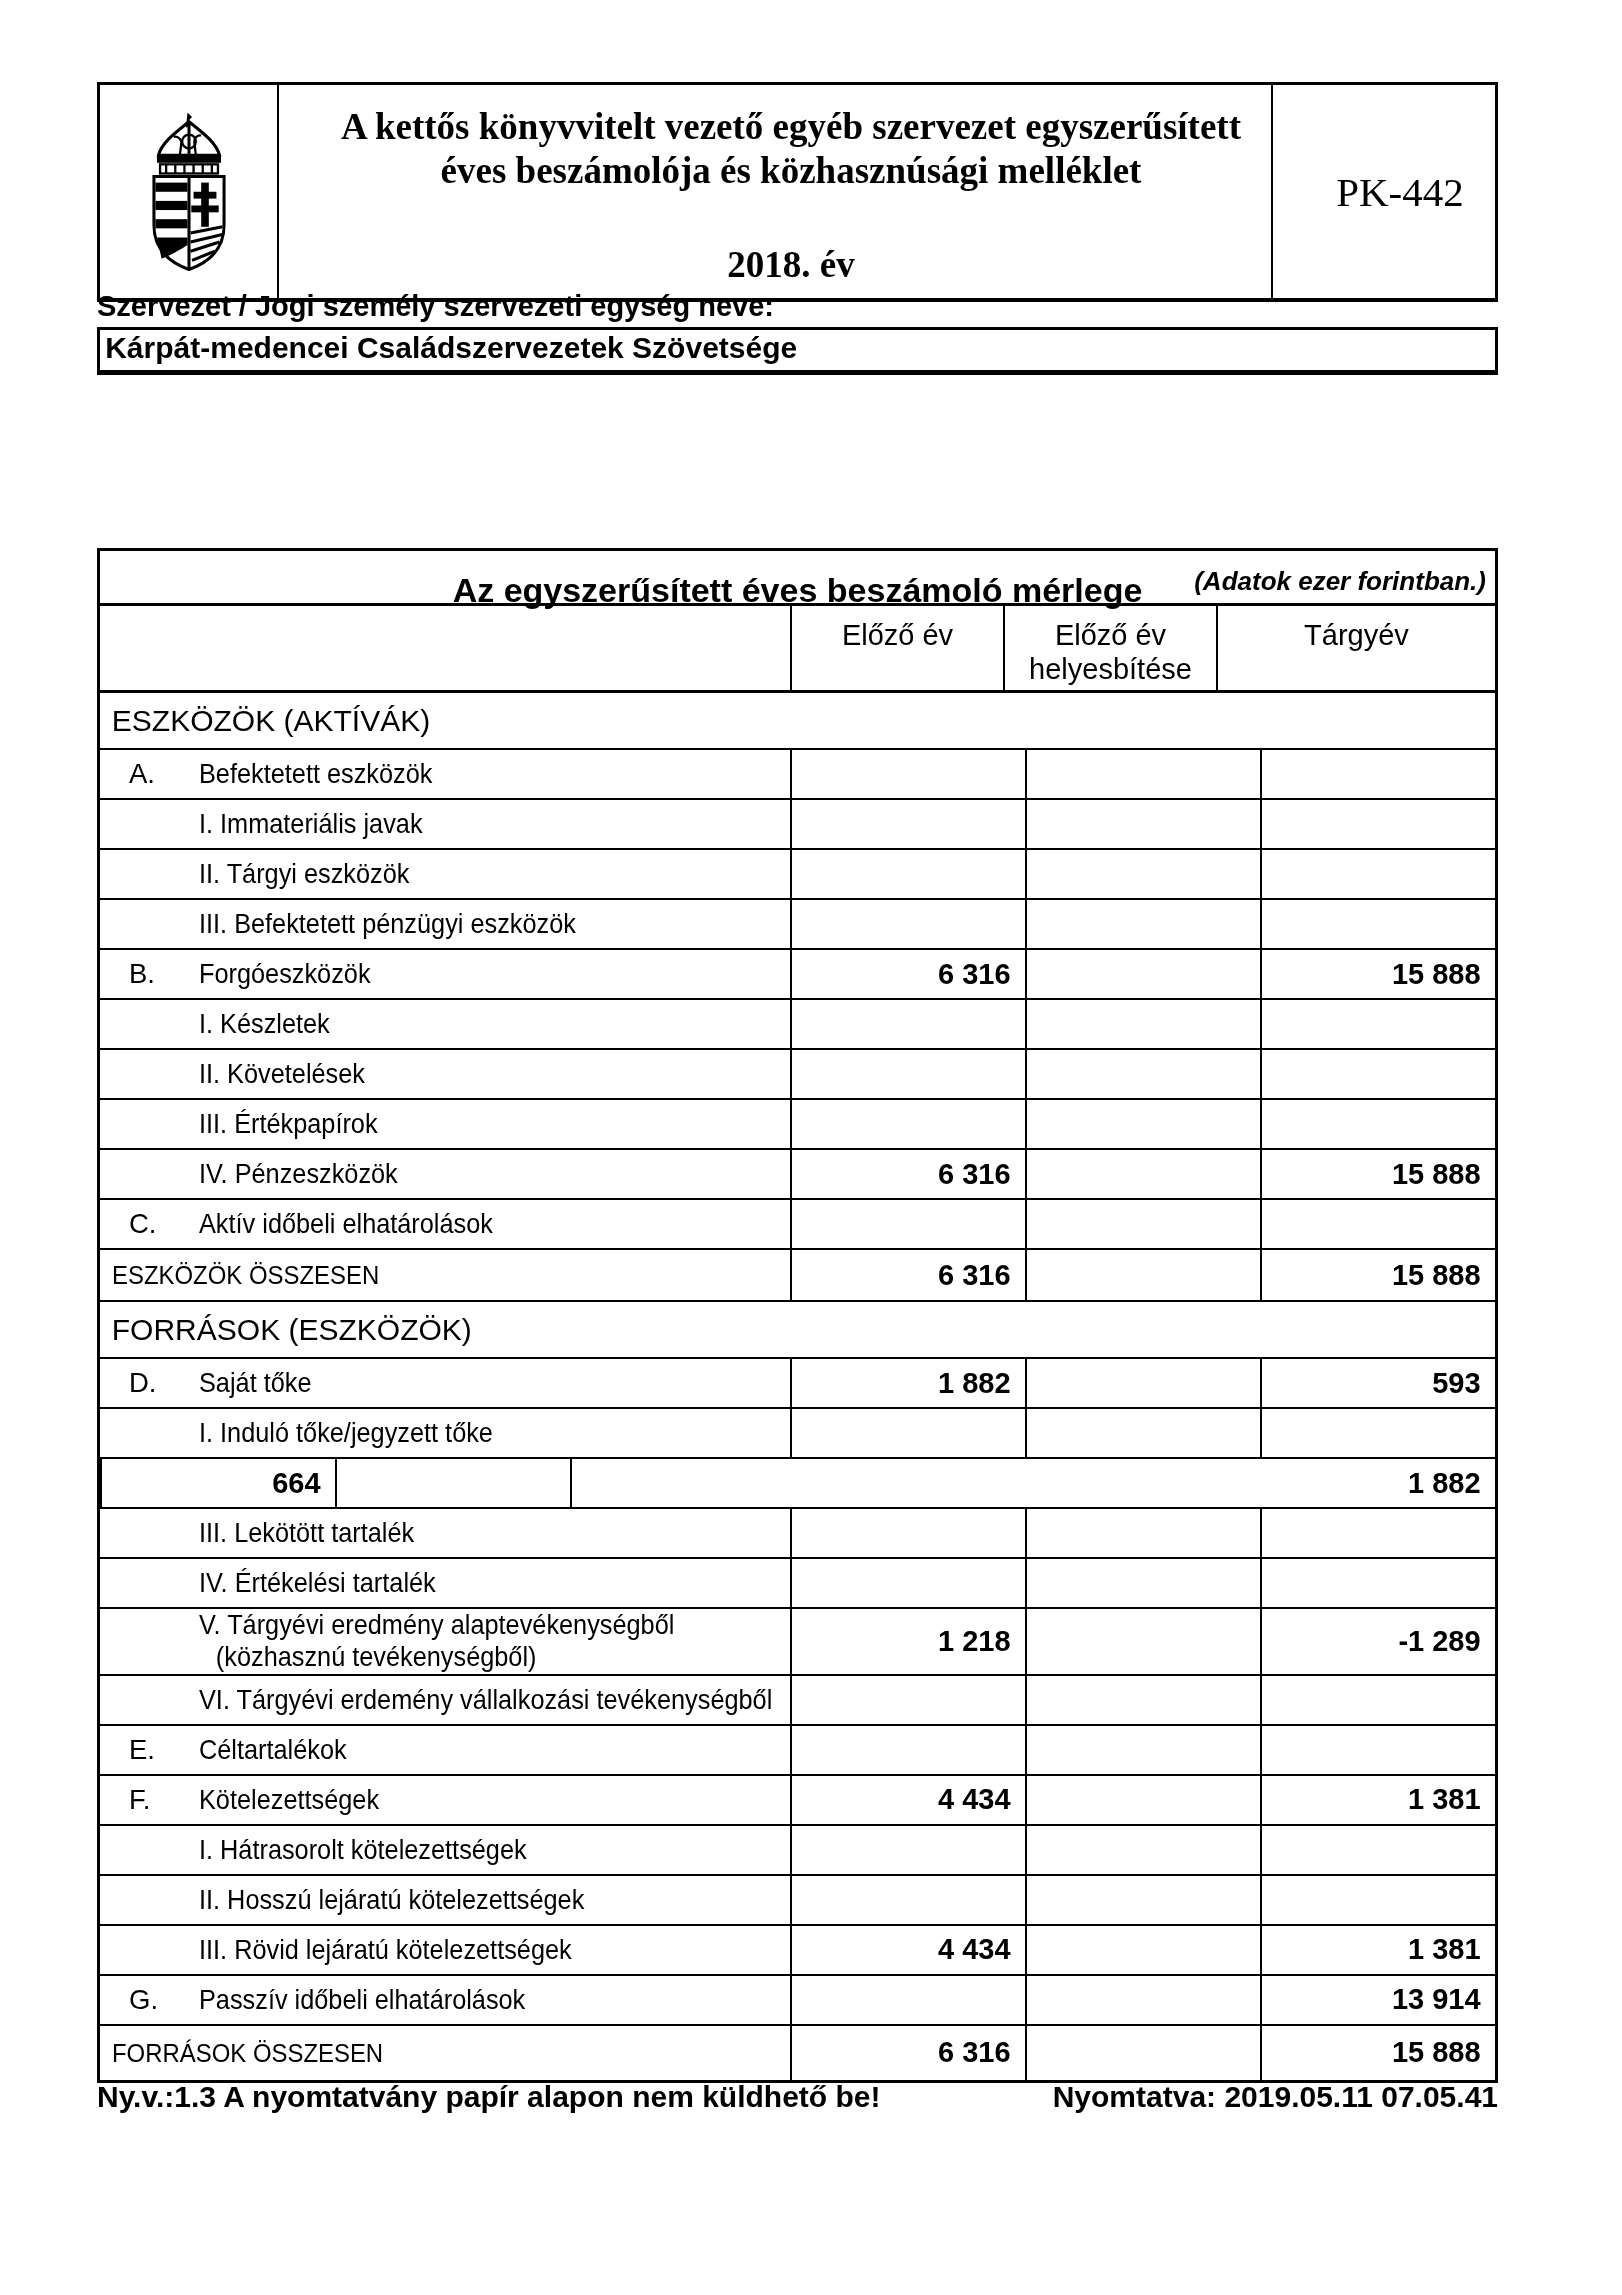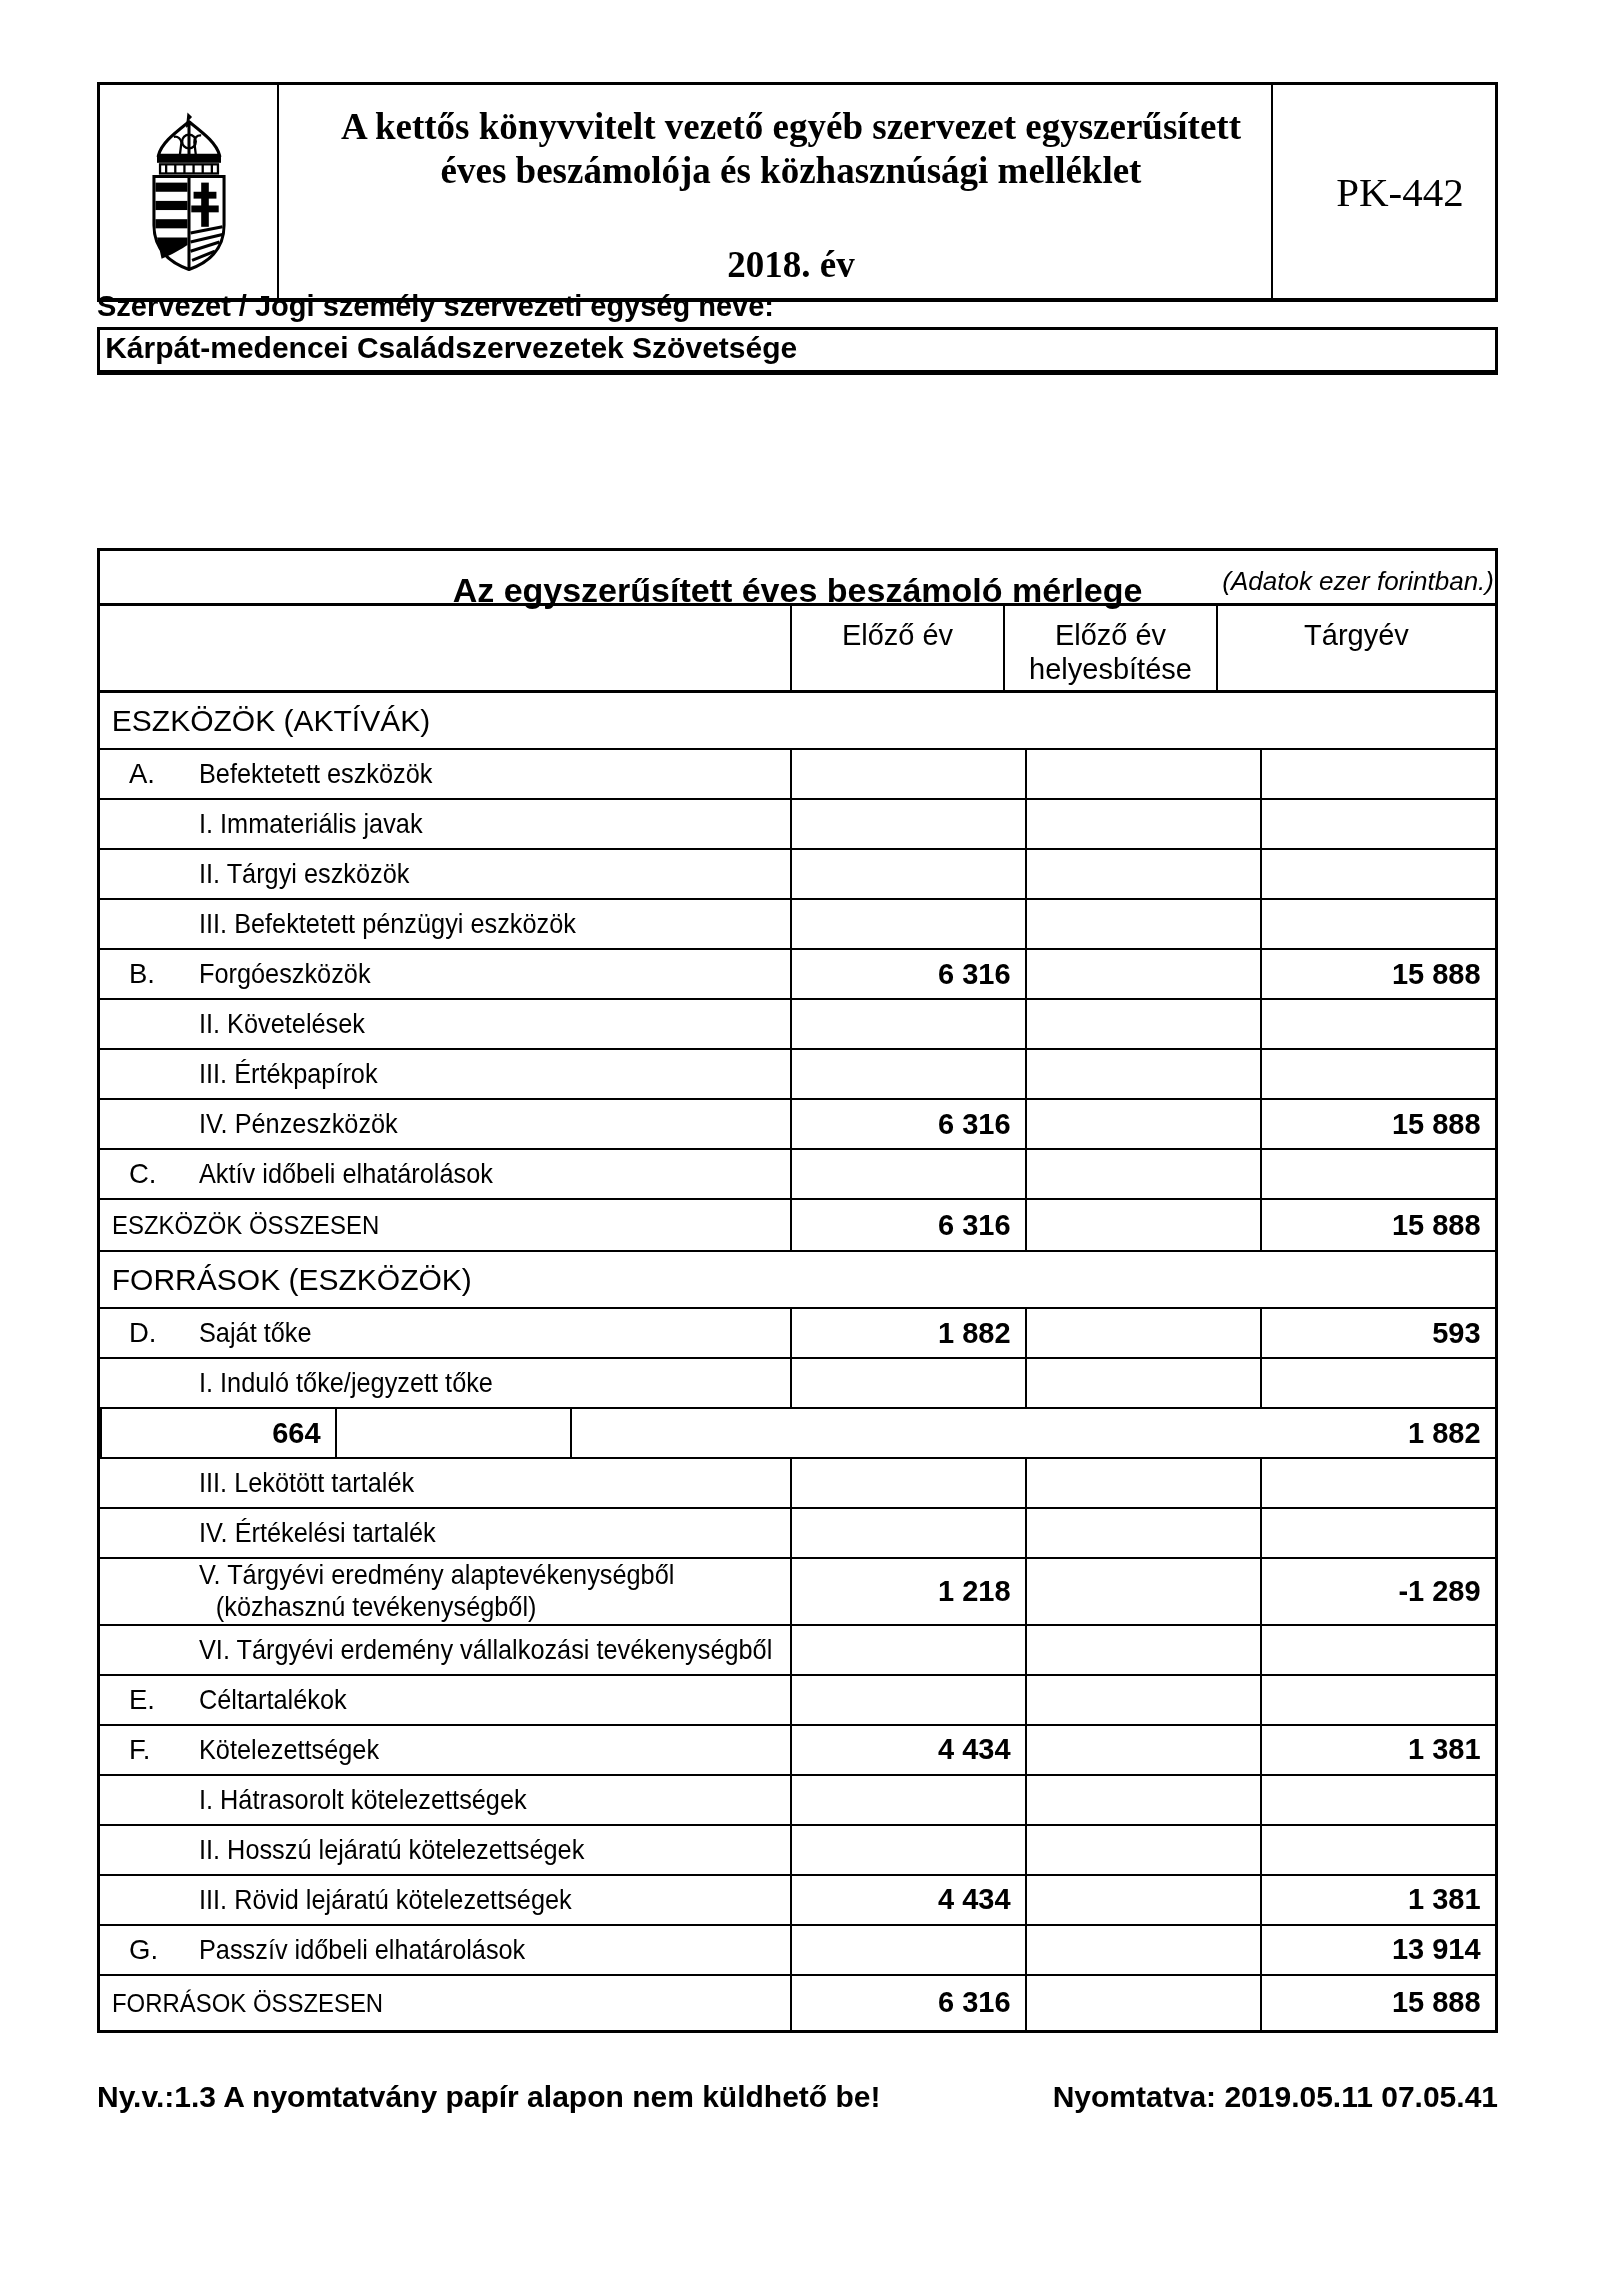--- a/index.html
+++ b/index.html
@@ -41,21 +41,21 @@
   
   .balance-table{
     position:absolute;top:548px;box-sizing:border-box;
     border:3.3px solid #000;
   }
   .t-title-row{
     height:52px;border-bottom:3.3px solid #000;position:relative;
     display:flex;align-items:center;justify-content:center;
   }
   .t-title{font-size:34px;font-weight:bold;margin-top:26px;}
-  .t-subtitle{position:absolute;right:1px;bottom:6.5px;font-size:26px;font-style:italic;font-weight:normal;}
+  .t-subtitle{position:absolute;right:9px;bottom:6.5px;font-size:26px;font-style:italic;font-weight:bold;}
   .t-header-row{height:84px;border-bottom:3.9px solid #000;display:flex;}
   .t-header-row .hcell{box-sizing:border-box;padding-top:11.8px;text-align:center;font-size:29px;line-height:1.18;}
   .hlabel{width:690px;}
   .hval{width:213px;border-left:2.6px solid #000;}
   .hval:last-child{flex:1;}
 
   .trow{display:flex;border-bottom:2.6px solid #000;min-height:48px;}
   .trow:last-child{border-bottom:none;border-radius:6px;}
   .t-section{min-height:55px;}
   .t-total{min-height:50px;}
@@ -183,20 +183,28 @@
           <div class="label-cell">
             <span class="letter">B.</span>
             <div class="lbl">Forgóeszközök</div>
           </div>
           <div class="val-cell">6 316</div>
           <div class="val-cell"></div>
           <div class="val-cell">15 888</div>
         </div>
         <div class="trow t-sub">
           <div class="label-cell">
+            <div class="lbl">I. Készletek</div>
+          </div>
+          <div class="val-cell"></div>
+          <div class="val-cell"></div>
+          <div class="val-cell"></div>
+        </div>
+        <div class="trow t-sub">
+          <div class="label-cell">
             <div class="lbl">II. Követelések</div>
           </div>
           <div class="val-cell"></div>
           <div class="val-cell"></div>
           <div class="val-cell"></div>
         </div>
         <div class="trow t-sub">
           <div class="label-cell">
             <div class="lbl">III. Értékpapírok</div>
           </div>

